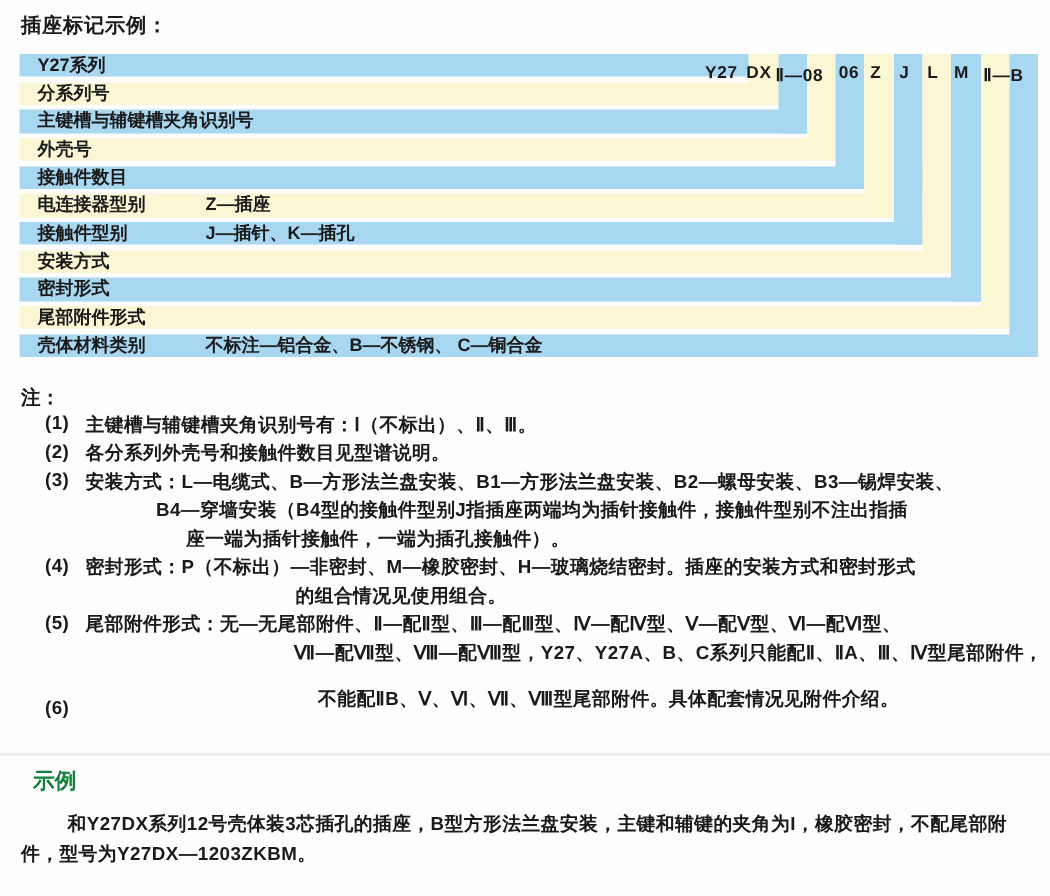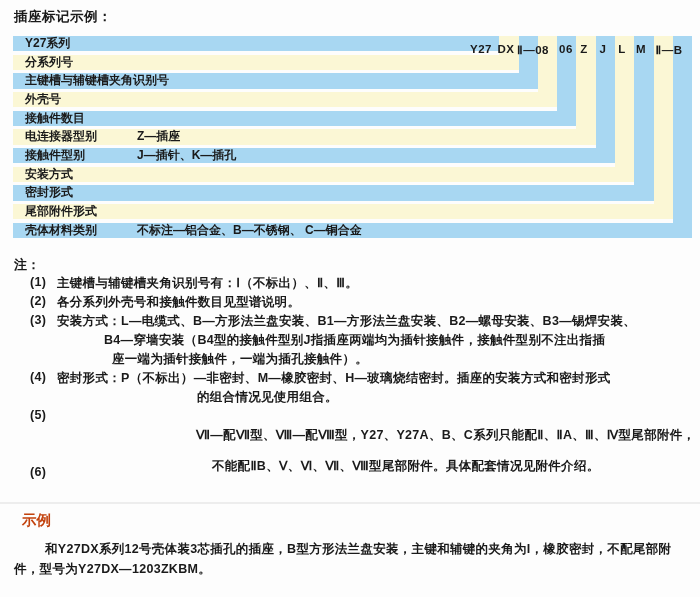--- a/index.html
+++ b/index.html
@@ -55,27 +55,27 @@
     position:absolute; left:14px; top:256px;
     font-size:13px; font-weight:700;
   }
   .nline { position:absolute; left:0; width:700px; height:17px;
     font-size:12.5px; font-weight:600; letter-spacing:0.3px; }
   .nline .nm { position:absolute; left:30px; white-space:nowrap; }
   .nline .nt { position:absolute; left:57px; white-space:nowrap; }
   .y1{top:275px;} .y2{top:294px;} .y3{top:313px;} .y4{top:332px;text-align:right;}
   .y5{top:351px;} .y6{top:370px;} .y7{top:389px;} .y8{top:408px;}
   .y9{top:427px;} .y10{top:446px;} .y11{top:465px;}
-  .x104 .nt{left:104px;} .x117 .nt{left:112px;} .x197 .nt{left:197px;}
+  .x104 .nt{left:104px;} .x117 .nt{left:124px;} .x197 .nt{left:197px;}
   .x196 .nt{left:196px;} .x212 .nt{left:212px;margin-top:12px;}
   
   .divider { position:absolute; left:0; top:502px; width:700px; height:2px; background:#ededed; }
   .example-heading {
     position:absolute; left:22px; top:511px;
-    font-size:14.5px; font-weight:700; color:#c2410c;
+    font-size:14.5px; font-weight:700; color:#15803d;
   }
   .exline { position:absolute; font-size:12.5px; font-weight:600;
     letter-spacing:0.3px; white-space:nowrap; }
   .ex1 { left:45px; top:541px; }
   .ex2 { left:14px; top:561px; }
 </style>
 </head>
 <body>
 
 <div class="page">
@@ -165,20 +165,21 @@
     </div>
   <div class="nline y6">
     <span class="nm">(4)</span>
     <span class="nt">密封形式：P（不标出）—非密封、M—橡胶密封、H—玻璃烧结密封。插座的安装方式和密封形式</span>
     </div>
   <div class="nline y7 x197">
     <span class="nt">的组合情况见使用组合。</span>
     </div>
   <div class="nline y8">
     <span class="nm">(5)</span>
+    <span class="nt">尾部附件形式：无—无尾部附件、Ⅱ—配Ⅱ型、Ⅲ—配Ⅲ型、Ⅳ—配Ⅳ型、Ⅴ—配Ⅴ型、Ⅵ—配Ⅵ型、</span>
     </div>
   <div class="nline y9 x196">
     <span class="nt">Ⅶ—配Ⅶ型、Ⅷ—配Ⅷ型，Y27、Y27A、B、C系列只能配Ⅱ、ⅡA、Ⅲ、Ⅳ型尾部附件，</span>
     </div>
   <div class="nline y10 x212">
     <span class="nt">不能配ⅡB、Ⅴ、Ⅵ、Ⅶ、Ⅷ型尾部附件。具体配套情况见附件介绍。</span>
     </div>
   <div class="nline y11">
     <span class="nm">(6)</span>
     </div>

